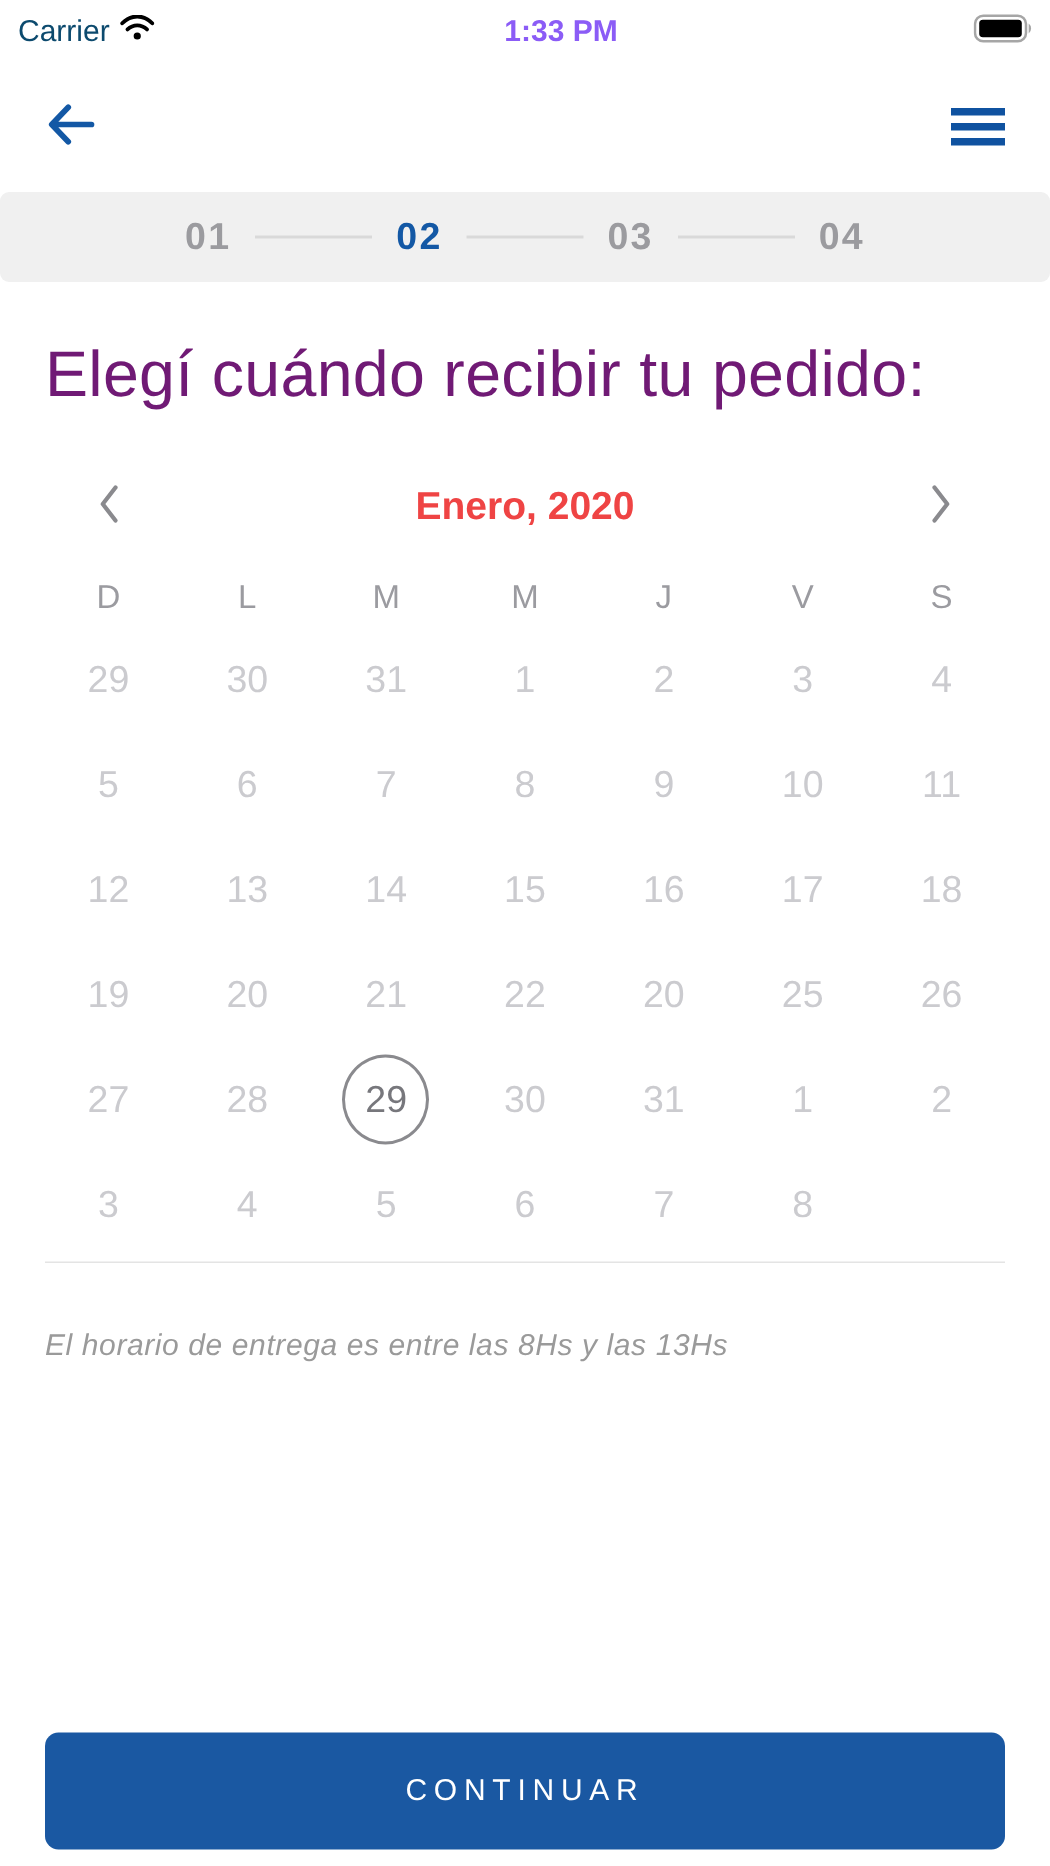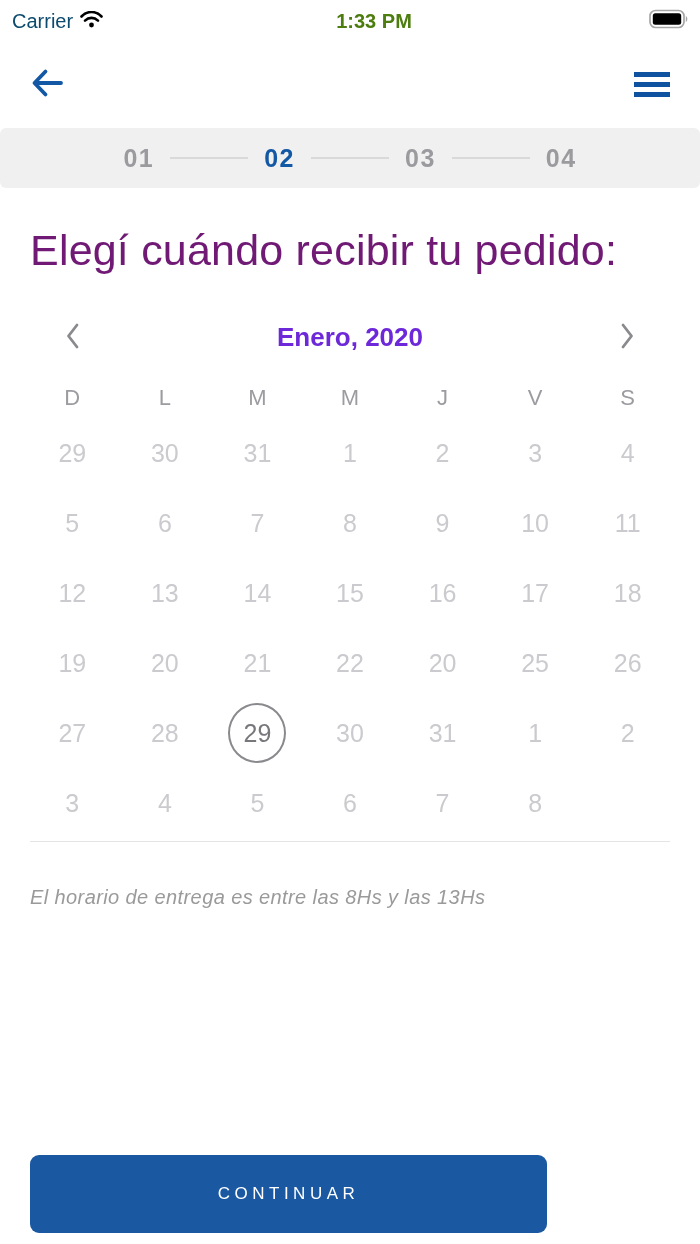--- a/index.html
+++ b/index.html
@@ -15,21 +15,21 @@
   .status-bar {
     height:40px;
     display:flex; align-items:center;
     padding:2px 10px 0 12px;
     position:relative;
   }
   .status-left { display:flex; align-items:center; gap:7px; }
   .carrier { font-size:20px; color:#0c4a6e; }
   .status-time {
     position:absolute; left:0; right:0; text-align:center;
-    font-size:20px; font-weight:700; color:#4d7c0f;margin-left:48px;
+    font-size:20px; font-weight:700; color:#8b5cf6;margin-left:48px;
   }
   .status-right { margin-left:auto; display:flex; align-items:center; }
   
   .nav {
     height:88px;
     display:flex; align-items:center; justify-content:space-between;
     padding:0 30px;
   }
   .icon-btn { background:none; border:none; cursor:pointer; display:flex; align-items:center; justify-content:center; padding:0; }
   .hamburger { display:flex; flex-direction:column; gap:5px; }
@@ -49,21 +49,21 @@
     margin:36px 30px 0;
     font-size:43px; font-weight:400; line-height:1.21;
     color:#701a75; letter-spacing:0.2px;
   }
   
   .calendar { margin-top:38px; padding:0 26px; }
   .cal-header {
     display:grid; grid-template-columns:1fr 5fr 1fr;
     height:46px; align-items:center;
   }
-  .cal-month { text-align:center; font-size:26px; font-weight:700; color:#6d28d9; }
+  .cal-month { text-align:center; font-size:26px; font-weight:700; color:#ef4444; }
   .cal-nav { background:none; border:none; cursor:pointer; display:flex; align-items:center; justify-content:center; }
   .day-heads {
     display:grid; grid-template-columns:repeat(7,1fr);
     margin-top:18px; height:40px; align-items:center;
   }
   .day-head { text-align:center; font-size:22px; color:#9b9ba0; }
   .cal-days {
     display:grid; grid-template-columns:repeat(7,1fr);
     grid-auto-rows:70px;
   }
@@ -77,24 +77,24 @@
   }
   
   .divider { height:1px; background:#e4e4e4; margin:3px 30px 0; }
   .note {
     margin:44px 30px 0;
     font-size:20px; font-style:italic; color:#9a9a9a; letter-spacing:0.4px;
   }
   
   .continue-btn {
     position:absolute; left:30px; bottom:11px;
-    width:517px; height:78px;
+    width:640px; height:78px;
     background:#1a58a2; color:#ffffff;
     border:none; border-radius:9px; cursor:pointer;
-    font-family:inherit; font-size:17px; letter-spacing:4.5px; font-weight:400;
+    font-family:inherit; font-size:20px; letter-spacing:4.5px; font-weight:400;
   }
 </style>
 </head>
 <body>
 
 <div class="status-bar">
   <div class="status-left">
     <span class="carrier">Carrier</span>
     <span>
       <svg width="23" height="17" viewBox="0 0 23 17">

